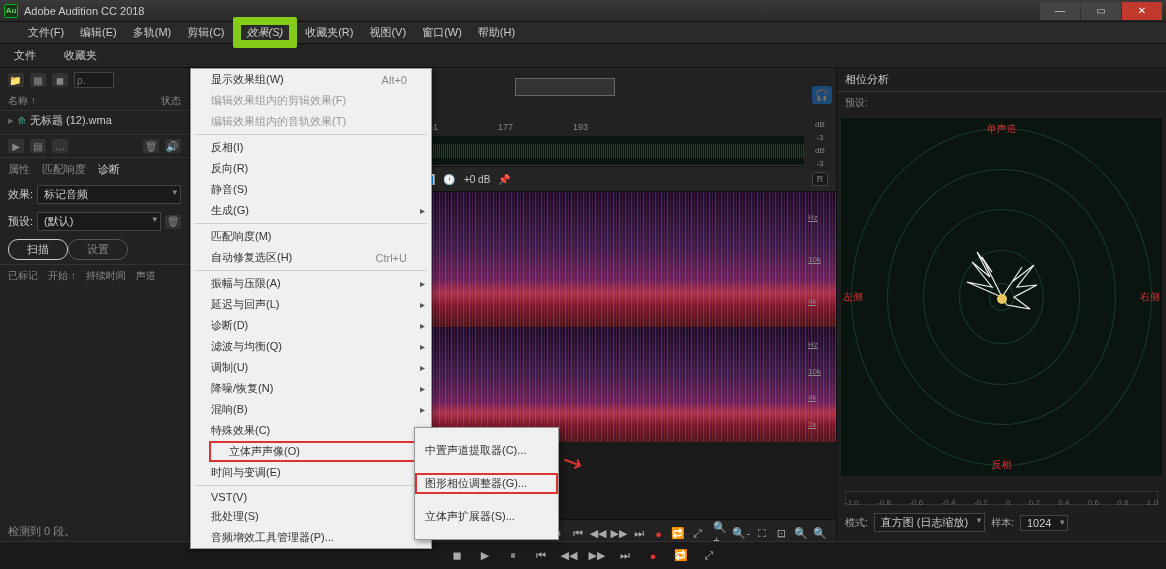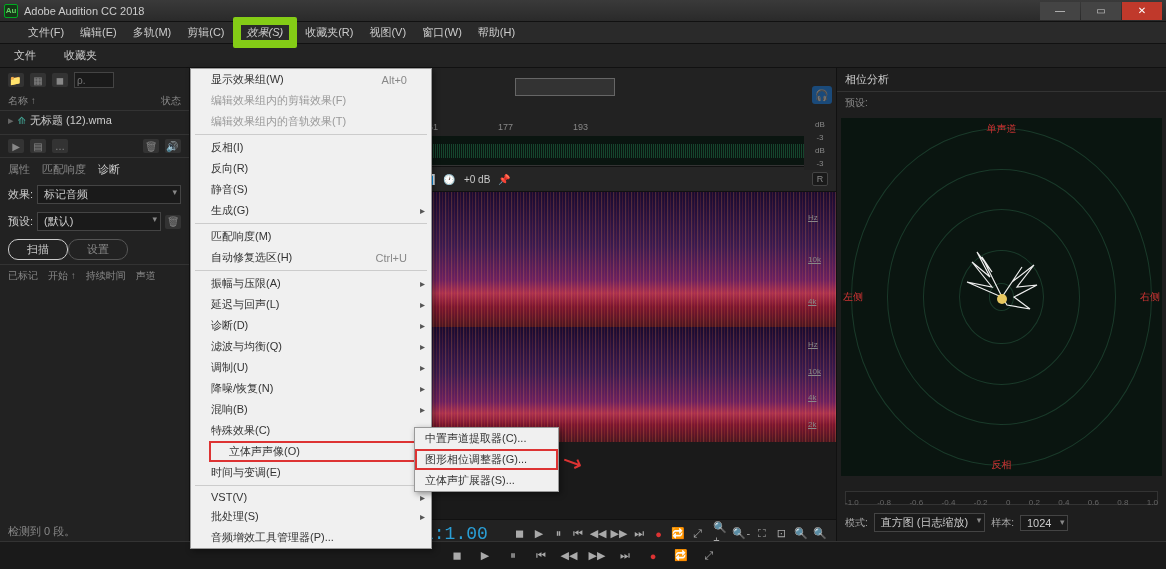--- a/index.html
+++ b/index.html
@@ -35,21 +35,21 @@
 .hist-tabs { display: flex; gap: 12px; padding: 4px 8px; border-top: 1px solid #333; }
 .center-panel { flex: 1; background: #1a1a1a; position: relative; }
 .dropdown-menu { position: absolute; top: 0; left: 0; width: 242px; background: #f0f0f0; border: 1px solid #999; box-shadow: 2px 2px 6px rgba(0,0,0,0.4); color: #333; z-index: 100; }
 .dd-item { padding: 3px 24px 3px 20px; font-size: 11px; display: flex; justify-content: space-between; align-items: center; position: relative; }
 .dd-item.disabled { color: #999; }
 .dd-item.has-sub::after { content: "▸"; position: absolute; right: 6px; color: #555; font-size: 10px; }
 .dd-item.highlighted { border: 2px solid #d33; padding: 1px 22px 1px 18px; margin-left: 18px; }
 .dd-item.highlighted::after { content: "▸"; position: absolute; right: 4px; color: #555; font-size: 10px; }
 .dd-sep { height: 1px; background: #ccc; margin: 2px 4px; }
 .submenu { position: absolute; top: 359px; left: 224px; width: 145px; background: #f0f0f0; border: 1px solid #999; box-shadow: 2px 2px 6px rgba(0,0,0,0.4); z-index: 101; }
-.sub-item { padding: 3px 10px; font-size: 11px; color: #333; }
+.sub-item { padding: 15px 10px; font-size: 11px; color: #333; }
 .sub-item.highlighted { border: 2px solid #d33; padding: 1px 8px; }
 .arrow-anno { position: absolute; top: 380px; left: 372px; z-index: 102; color: #d33; font-size: 24px; transform: rotate(-25deg); }
 .waveform-area { position: absolute; top: 0; left: 225px; right: 0; bottom: 50px; background: #1a1a1a; }
 .timeline-top { height: 50px; background: #222; position: relative; }
 .ruler-sel { position: absolute; top: 10px; left: 100px; width: 100px; height: 18px; border: 1px solid #666; background: #333; }
 .gain-bar { height: 26px; background: #252525; border-top: 1px solid #111; border-bottom: 1px solid #111; display: flex; align-items: center; padding: 0 8px; gap: 8px; color: #ccc; font-size: 10px; }
 .gain-ic { color: #888; }
 .spectro { height: 135px; background: linear-gradient(to top, #4a1520 0%, #7a1530 15%, #aa3050 25%, #6a2060 35%, #3a1a50 60%, #1a0a30 100%); position: relative; overflow: hidden; }
 .spectro::before { content: ""; position: absolute; inset: 0; background: repeating-linear-gradient(90deg, rgba(255,200,100,0.2) 0px, transparent 2px, transparent 6px), repeating-linear-gradient(90deg, rgba(255,100,50,0.4) 0px, transparent 1px, transparent 3px); opacity: 0.7; }
 .spectro2 { height: 115px; }

